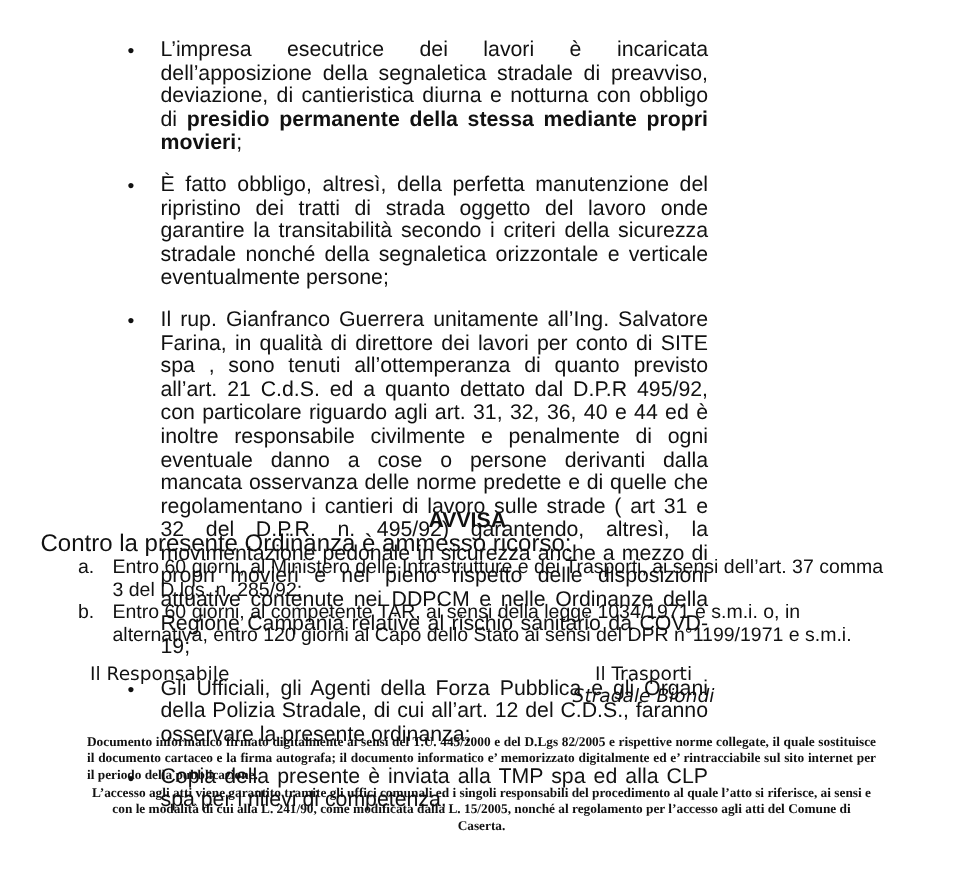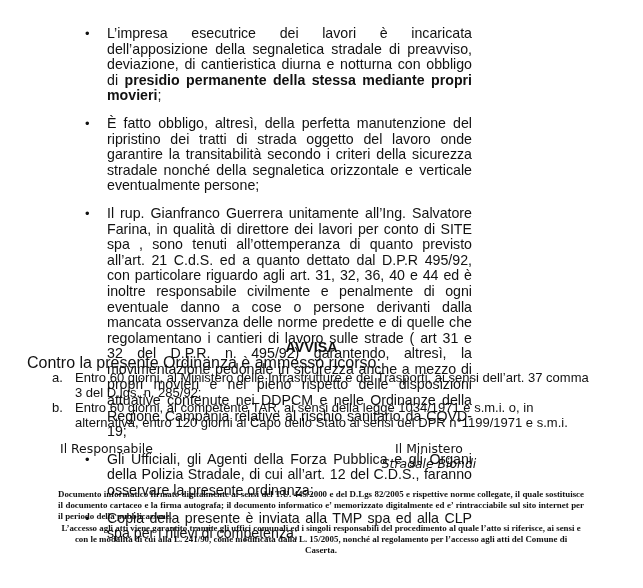--- a/index.html
+++ b/index.html
@@ -51,20 +51,20 @@
     <span class="lbl">b.</span>
     <span>Entro 60 giorni, al competente TAR, ai sensi della legge 1034/1971 e s.m.i. o, in alternativa, entro 120 giorni al Capo dello Stato ai sensi del DPR n°1199/1971 e s.m.i.</span>
   </li>
 </ol>
 
 <div class="sig dejavu" style="left:60px; top:441px;">
   <div>Il Responsabile</div>
 </div>
 
 <div class="sig dejavu" style="left:345px; top:441px; width:168px; text-align:center;">
-  <div>Il Ministero</div>
+  <div>Il Trasporti</div>
   <div class="name-italic">Stradale Biondi</div>
 </div>
 
 <div class="footer serif">
   <p>Documento informatico firmato digitalmente ai sensi del T.U. 445/2000 e del D.Lgs 82/2005 e rispettive norme collegate, il quale sostituisce il documento cartaceo e la firma autografa; il documento informatico e’ memorizzato digitalmente ed e’ rintracciabile sul sito internet per il periodo della pubblicazione.</p>
   <p class="left">L’accesso agli atti viene garantito tramite gli uffici comunali ed i singoli responsabili del procedimento al quale l’atto si riferisce, ai sensi e con le modalità di cui alla L. 241/90, come modificata dalla L. 15/2005, nonché al regolamento per l’accesso agli atti del Comune di  Caserta.</p>
 </div>
 
 </body></html>

